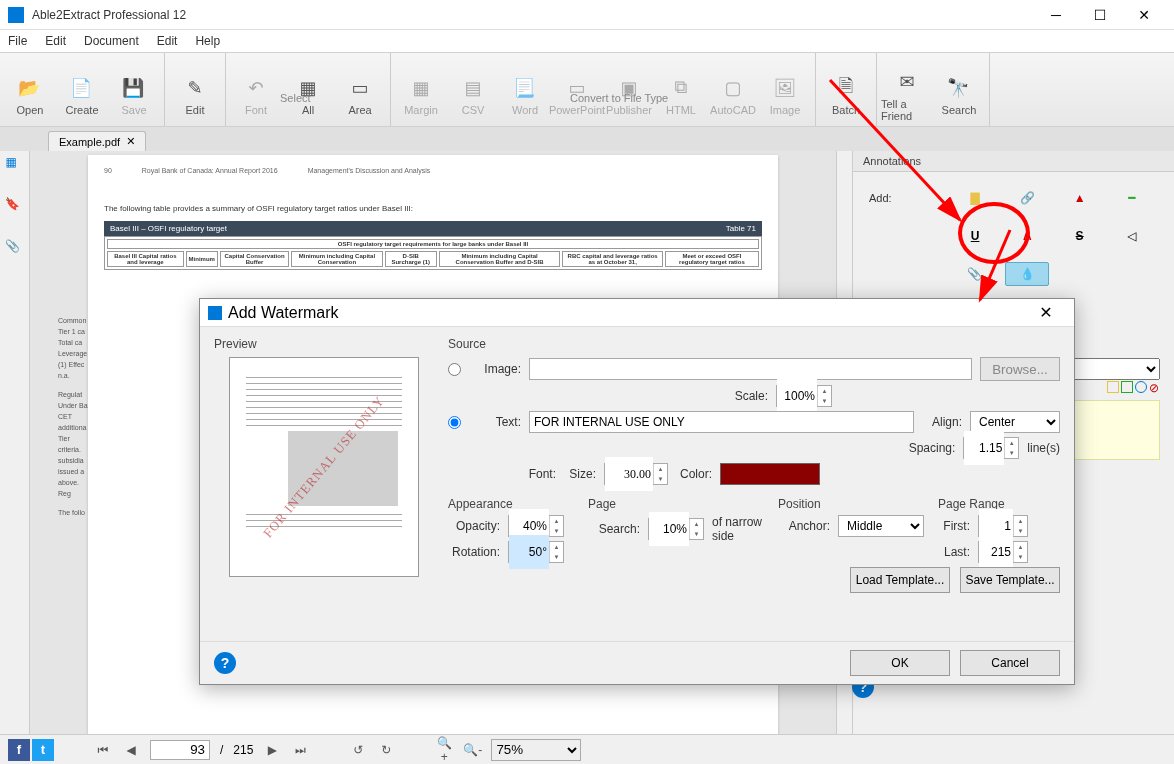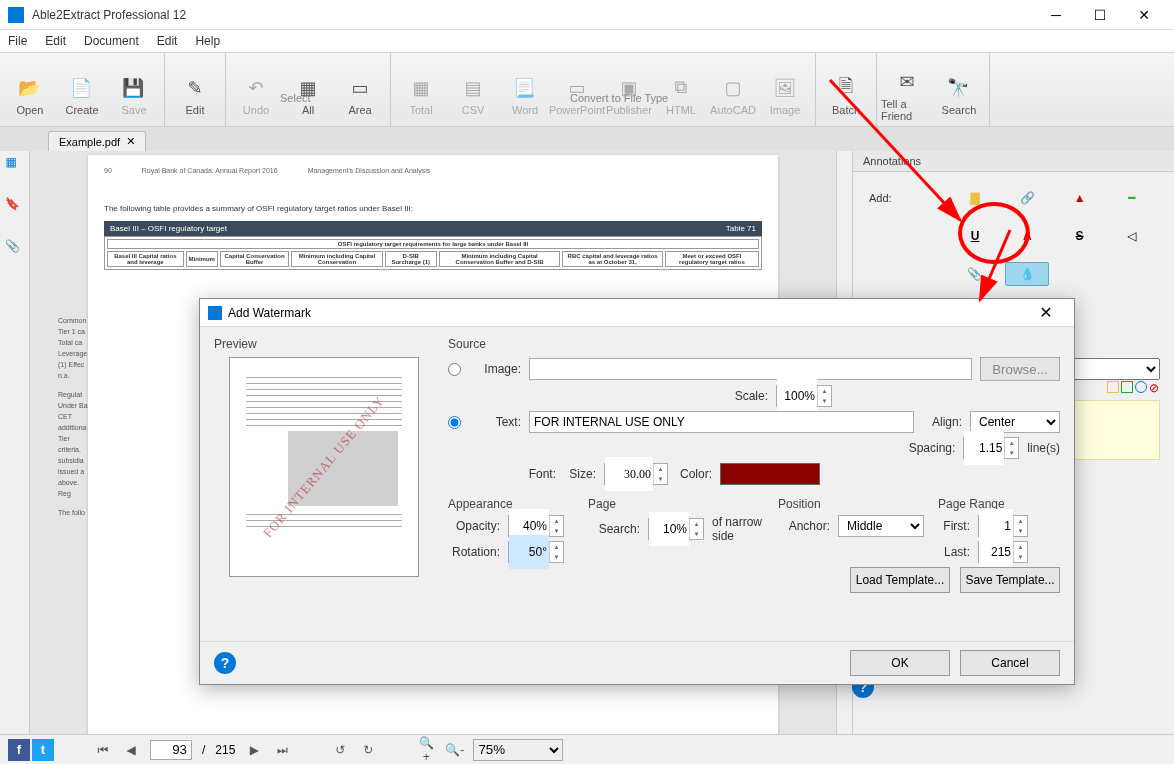--- a/index.html
+++ b/index.html
@@ -47,21 +47,21 @@
 .anno-grid { display: grid; grid-template-columns: 80px repeat(4, 1fr); gap: 10px 0; padding: 12px 16px; align-items: center; }
 .anno-grid .label { font-size: 11px; color: #333; }
 .anno-cell { display: flex; justify-content: center; align-items: center; height: 28px; }
 .anno-watermark { background: #a0d8ef; border: 1px solid #5faac8; border-radius: 2px; width: 44px; height: 24px; display: flex; align-items: center; justify-content: center; }
 .red-circle { position: absolute; border: 4px solid red; border-radius: 50%; width: 72px; height: 62px; pointer-events: none; }
 
 
 .dialog-overlay { position: absolute; top: 298px; left: 199px; width: 876px; height: 387px; background: #f0f0f0; border: 1px solid #888; box-shadow: 0 4px 20px rgba(0,0,0,0.3); z-index: 100; display: flex; flex-direction: column; }
 .dialog-titlebar { height: 28px; background: #fff; display: flex; align-items: center; padding: 0 8px; border-bottom: 1px solid #ddd; }
 .dialog-titlebar .dlg-icon { width: 14px; height: 14px; background: #0078d7; margin-right: 6px; }
-.dialog-titlebar .dlg-title { flex: 1; font-size: 12px; }
+.dialog-titlebar .dlg-title { flex: 1; font-size: 16px; }
 .dialog-titlebar .dlg-close { width: 40px; text-align: center; font-size: 16px; }
 .dialog-body { flex: 1; display: flex; padding: 10px 14px; gap: 14px; }
 .preview-box { width: 220px; }
 .preview-box .section-title { font-size: 12px; color: #444; margin-bottom: 6px; }
 .preview-page { width: 190px; height: 220px; background: #fff; border: 1px solid #999; margin: 0 auto; position: relative; padding: 14px 16px; overflow: hidden; }
 .preview-page .pline { height: 1px; background: #aaa; margin: 5px 0; }
 .preview-page .pimg { background: #d0d0d0; width: 110px; height: 75px; margin-left: 42px; margin-top: 4px; }
 .preview-wm { position: absolute; top: 50%; left: 50%; transform: translate(-50%, -50%) rotate(-50deg); color: rgba(180,0,0,0.5); font-family: "Times New Roman", serif; font-size: 13px; letter-spacing: 1px; white-space: nowrap; }
 
 .form-area { flex: 1; display: flex; flex-direction: column; }
@@ -85,21 +85,21 @@
 .template-row button { width: 100px; height: 26px; background: #e5e5e5; border: 1px solid #999; font-size: 12px; }
 .help-icon { width: 22px; height: 22px; border-radius: 50%; background: #0078d7; color: #fff; display: flex; align-items: center; justify-content: center; font-weight: bold; font-size: 14px; }
 
 
 .statusbar { position: absolute; bottom: 0; left: 0; right: 0; height: 30px; background: #f0f0f0; border-top: 1px solid #ccc; display: flex; align-items: center; padding: 0 8px; gap: 10px; font-size: 12px; }
 .statusbar .social { display: flex; gap: 2px; }
 .statusbar .social div { width: 22px; height: 22px; color: #fff; display: flex; align-items: center; justify-content: center; font-weight: bold; font-size: 13px; }
 .statusbar .fb { background: #3b5998; }
 .statusbar .tw { background: #1da1f2; }
 .statusbar .nav-btn { width: 18px; text-align: center; color: #555; }
-.statusbar input { width: 42px; height: 20px; border: 1px solid #aaa; text-align: right; padding: 0 4px; }
+.statusbar input { width: 60px; height: 20px; border: 1px solid #aaa; text-align: right; padding: 0 4px; }
 .statusbar select { height: 22px; width: 90px; border: 1px solid #aaa; }
 
 
 .arrow-svg { position: absolute; pointer-events: none; z-index: 200; }
 </style>
 </head>
 <body>
 
 <div class="titlebar">
   <div class="app-icon"></div>
@@ -139,35 +139,35 @@
   </div>
   <div class="tool-group">
     <div class="tool-btn">
         <div class="tool-icon">✎</div>
         <span>Edit</span>
       </div>
   </div>
   <div class="tool-group">
     <div class="tool-btn disabled">
         <div class="tool-icon">↶</div>
-        <span>Undo</span>
+        <span>Font</span>
       </div>
     <div class="tool-btn">
         <div class="tool-icon">▦</div>
         <span>All</span>
       </div>
     <div class="tool-btn">
         <div class="tool-icon">▭</div>
         <span>Area</span>
       </div>
   </div>
   <div class="tool-group">
     <div class="tool-btn disabled">
         <div class="tool-icon">▦</div>
-        <span>Total</span>
+        <span>Margin</span>
       </div>
     <div class="tool-btn disabled">
         <div class="tool-icon">▤</div>
         <span>CSV</span>
       </div>
     <div class="tool-btn disabled">
         <div class="tool-icon">📃</div>
         <span>Word</span>
       </div>
     <div class="tool-btn disabled">

